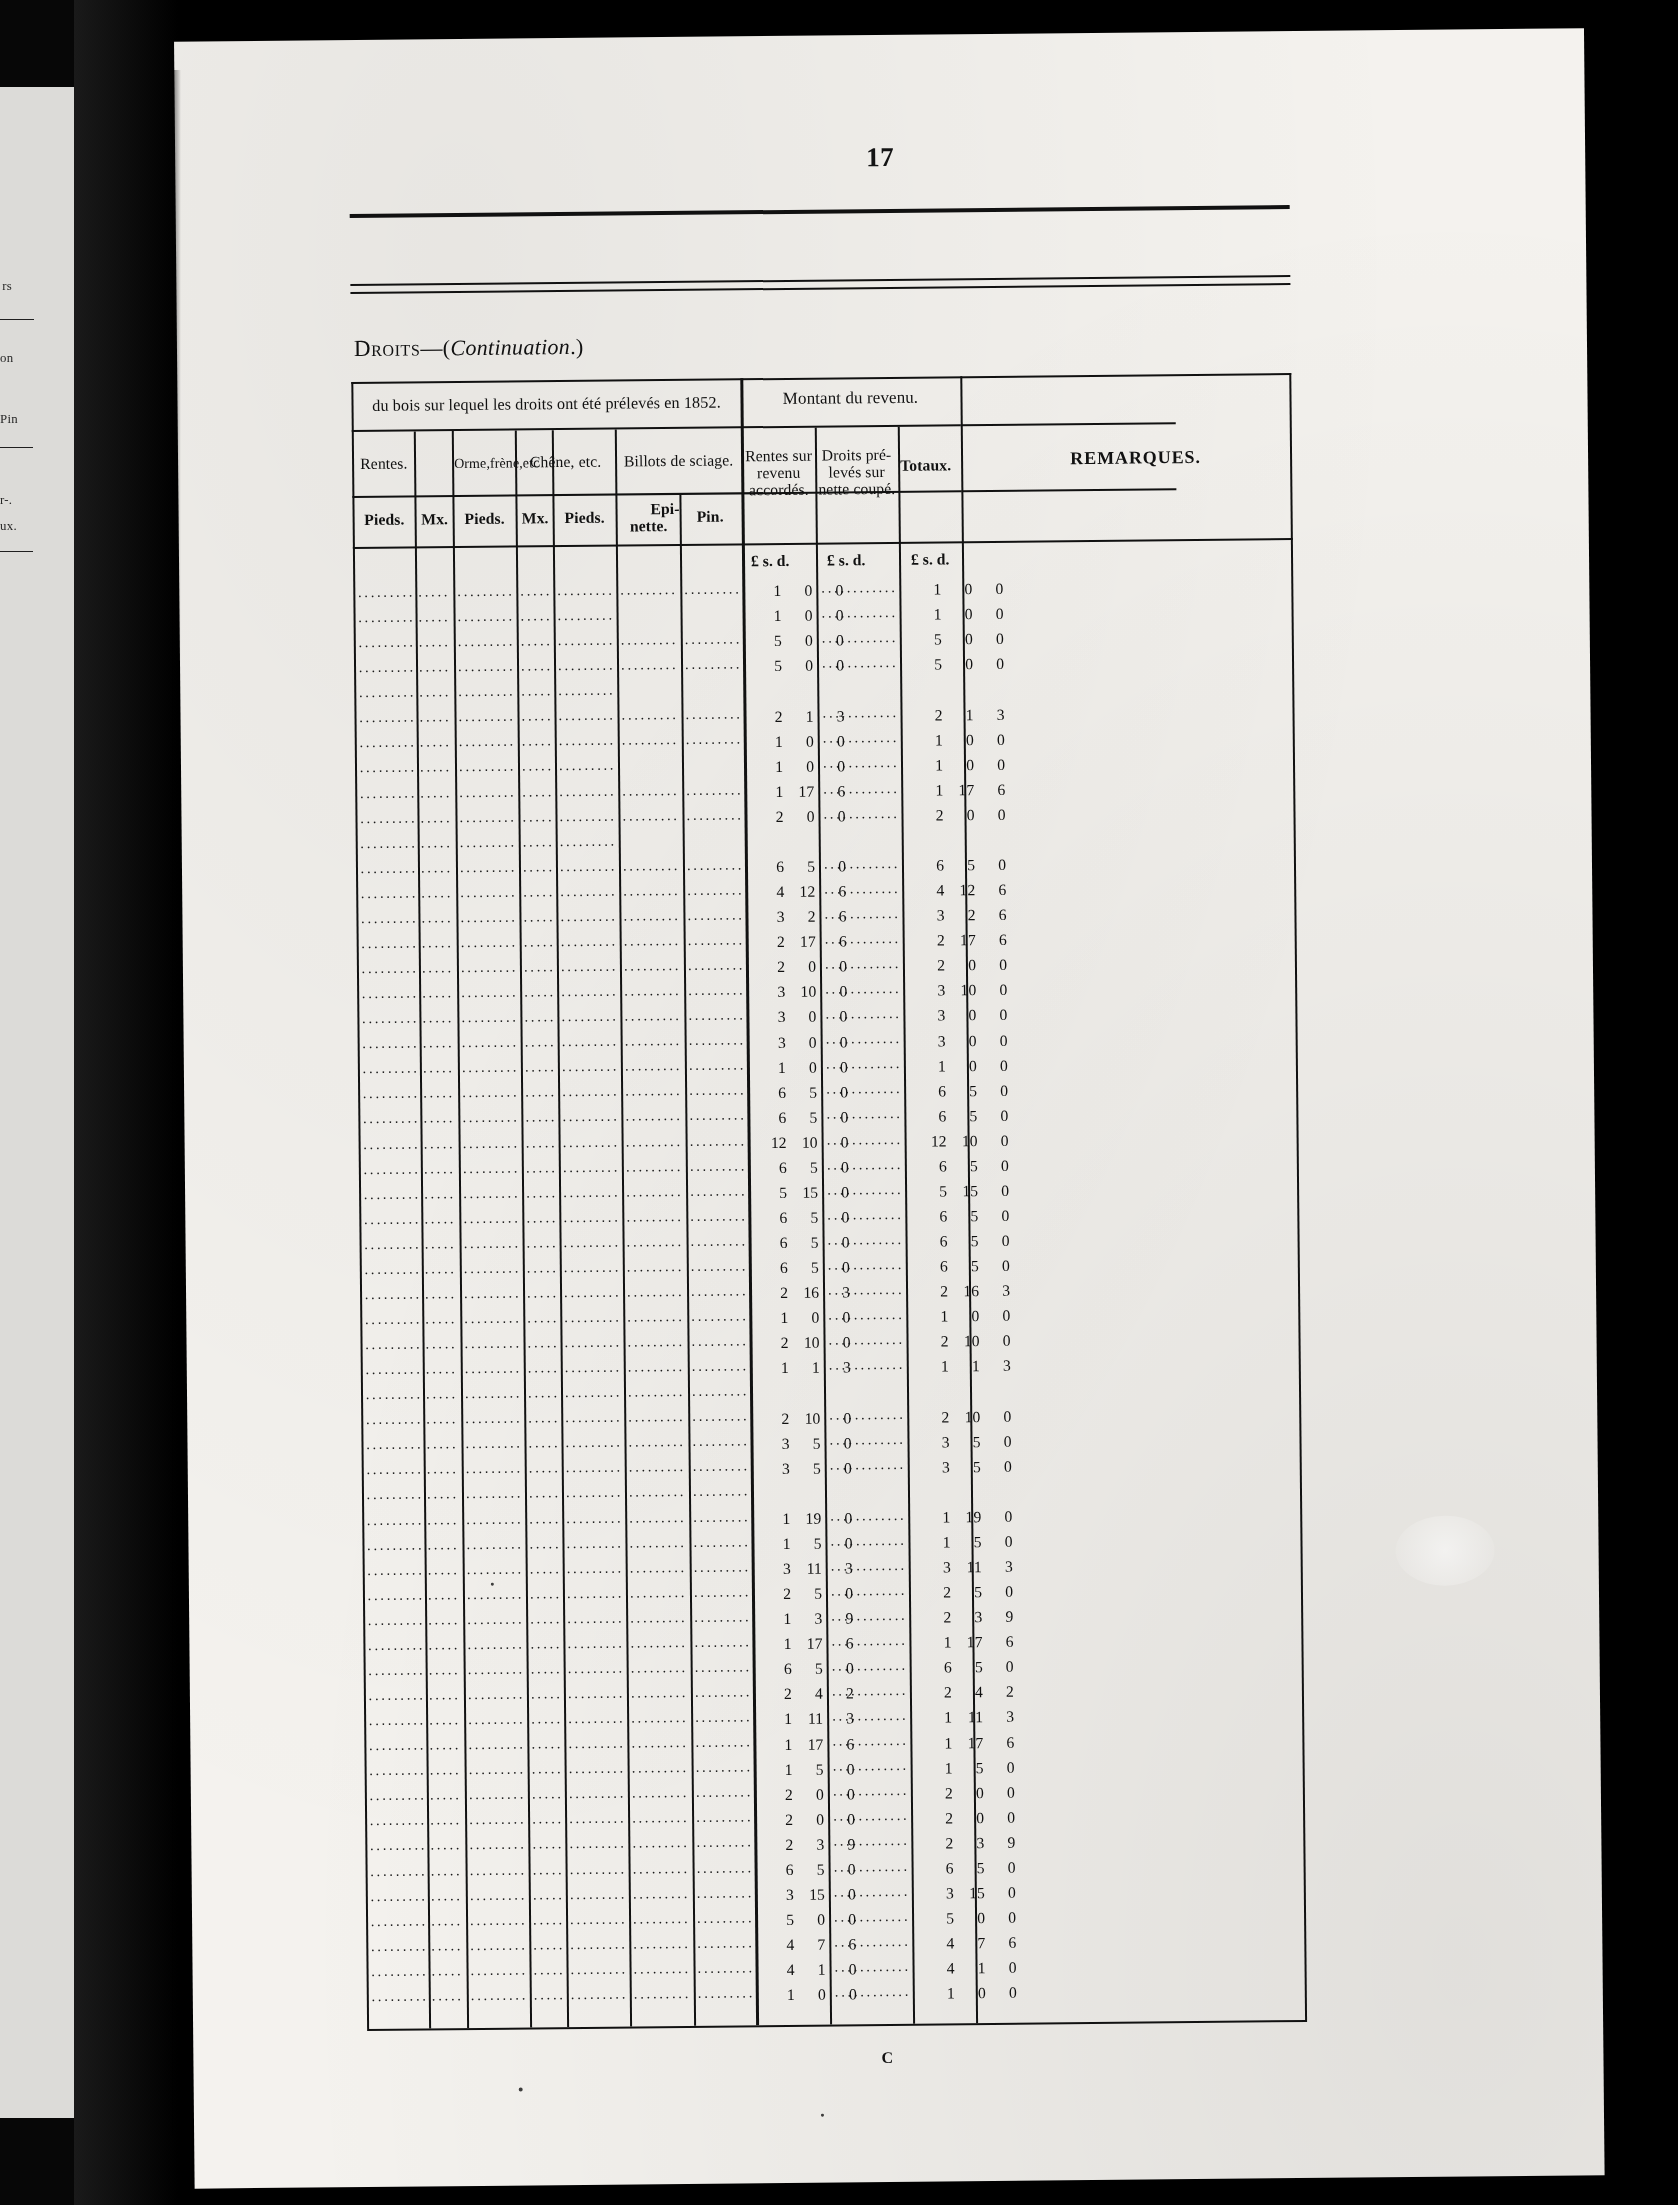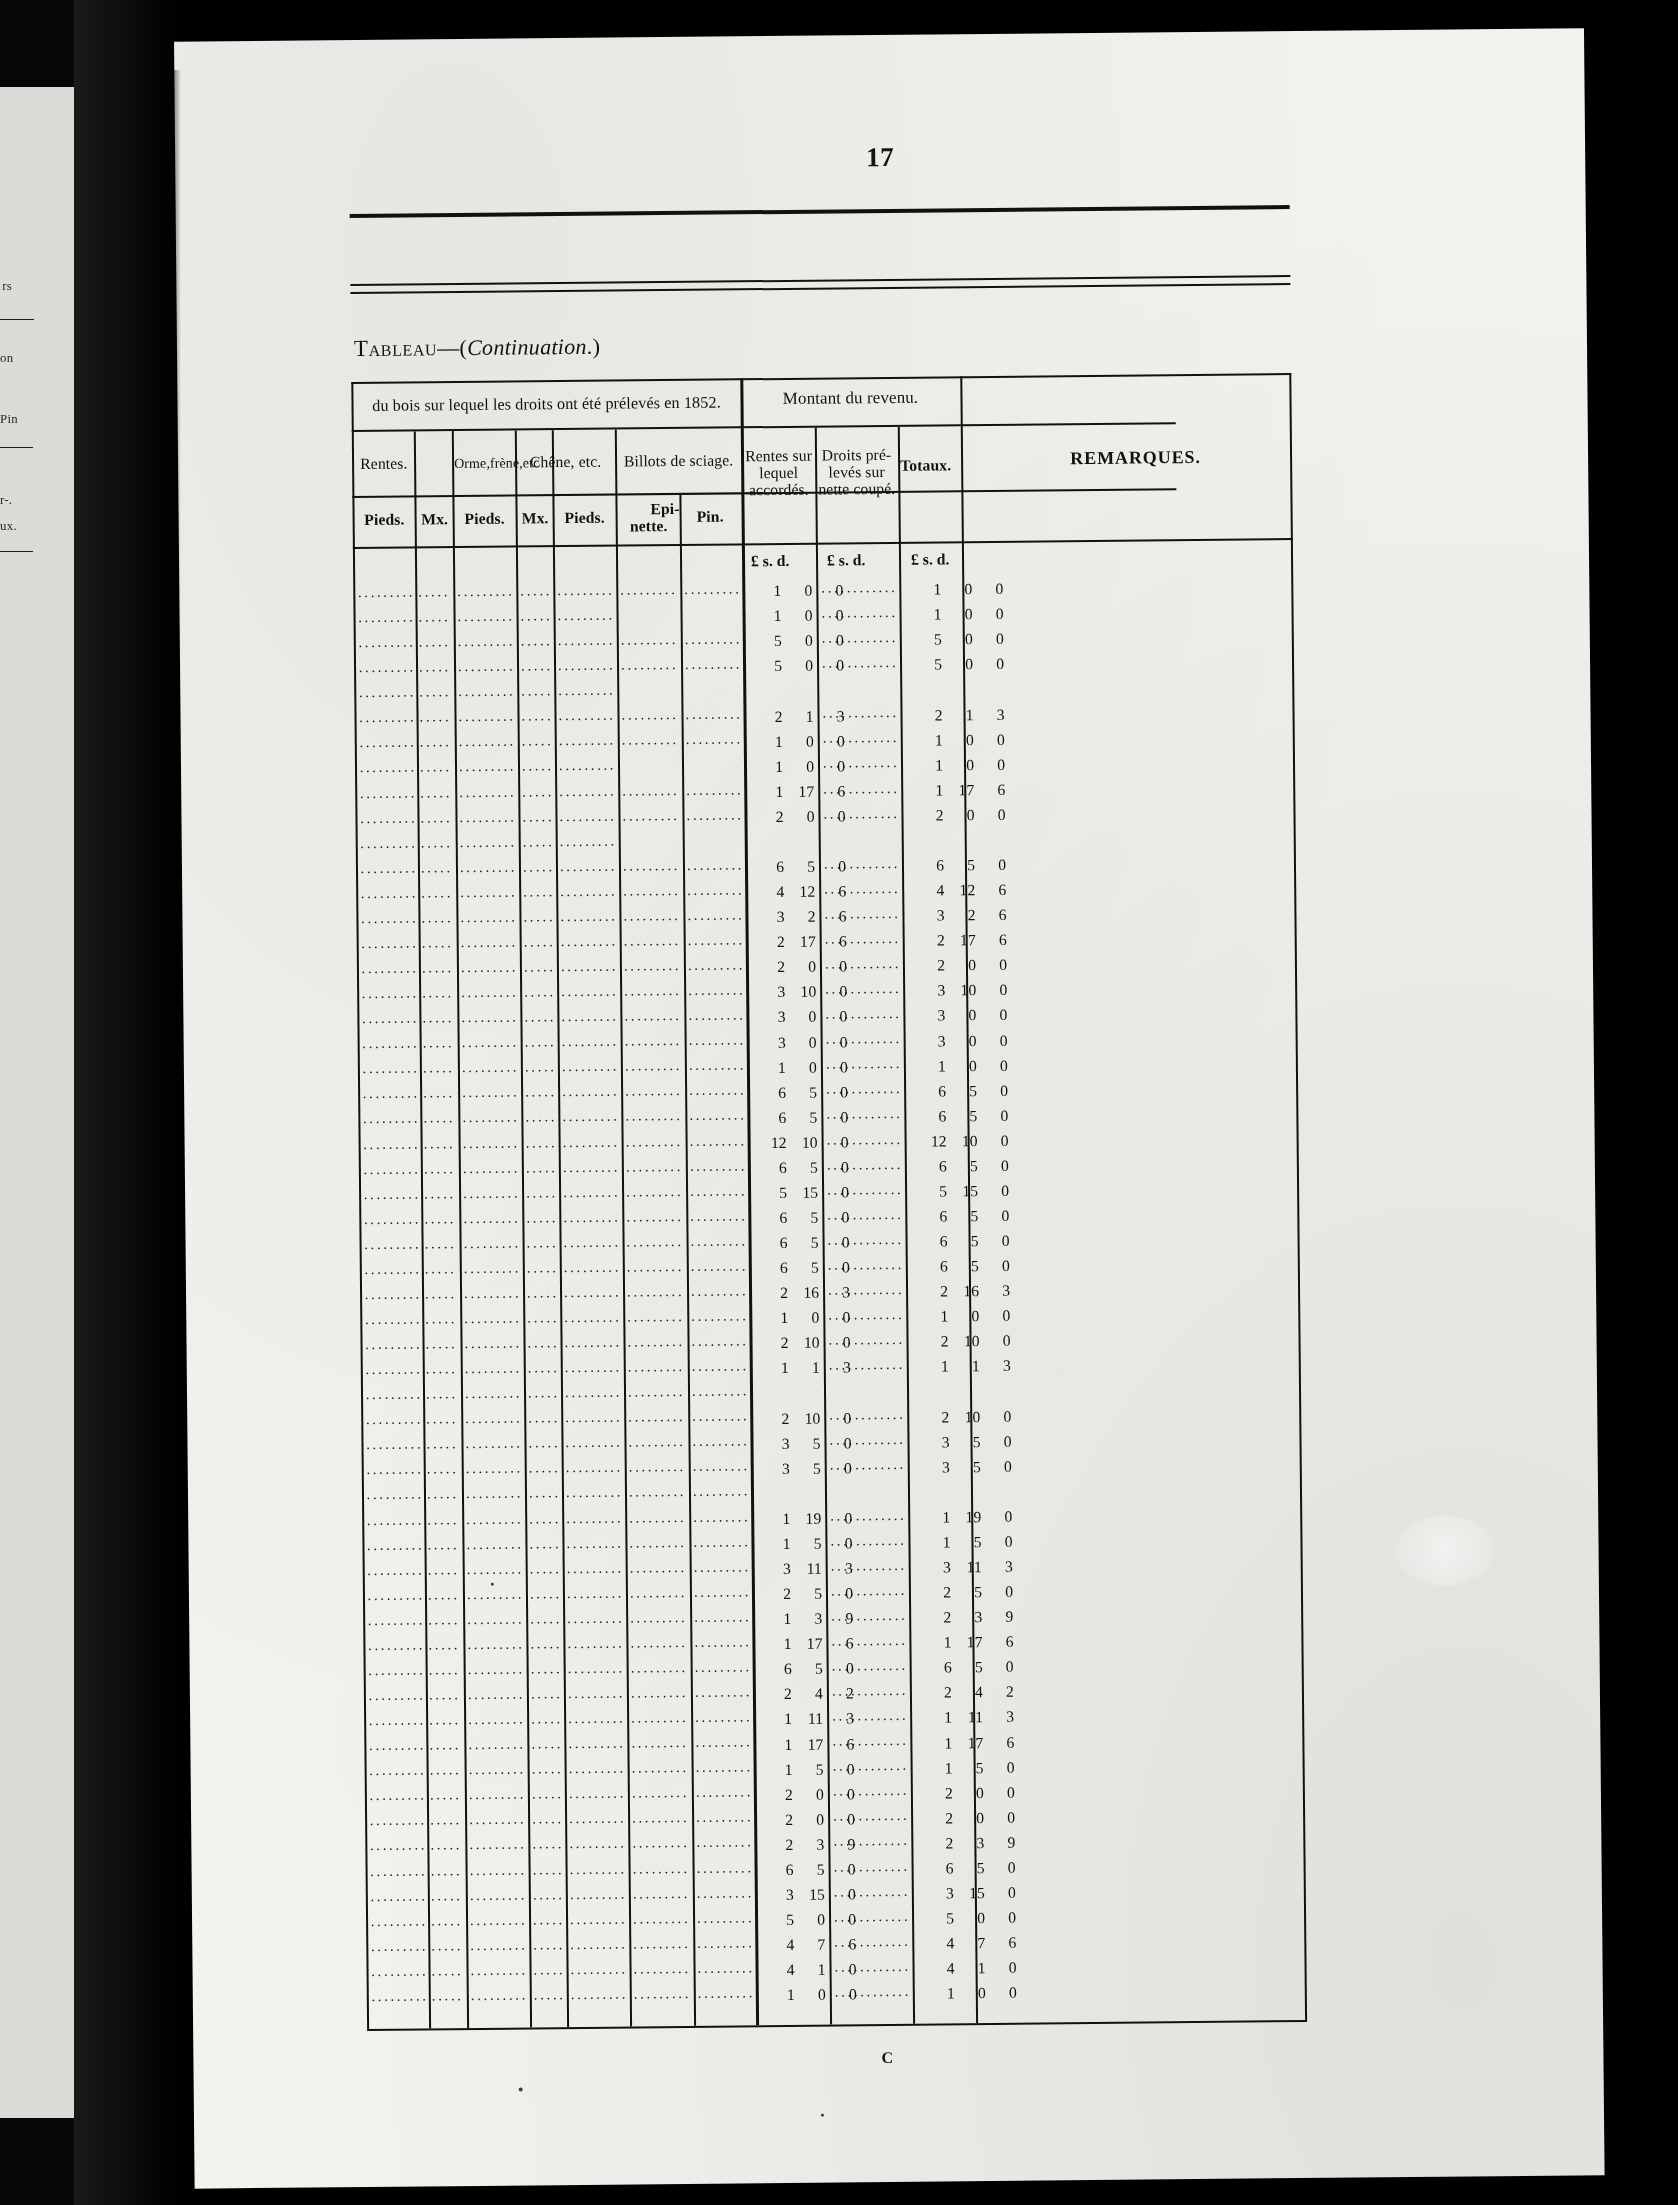--- a/index.html
+++ b/index.html
@@ -234,21 +234,21 @@
 
 <div id="page">
 
   <div id="folio">17</div>
 
   <div class="hrule-thick" style="top:174px;"></div>
   <div class="hrule-thin" style="top:244px;"></div>
   <div class="hrule-thin" style="top:252px;"></div>
 
   <div id="caption">
-    <span class="smallcaps">Tableau</span><span>—(</span><span class="ital">Continuation</span><span>.)</span>
+    <span class="smallcaps">Droits</span><span>—(</span><span class="ital">Continuation</span><span>.)</span>
   </div>
 
   <div id="table">
 
     <div class="hline" style="left:0;    top:0;   width:940px;"></div>
     <div class="hline" style="left:0;    top:48px; width:609px;"></div>
     <div class="hline" style="left:609px; top:48px; width:215px;"></div>
     <div class="hline" style="left:0;    top:114px; width:609px;"></div>
     <div class="hline" style="left:0;    top:165px; width:940px;"></div>
     <div class="hline" style="left:609px; top:114px; width:215px;"></div>
@@ -270,21 +270,21 @@
     <div class="hdr" style="left:3.5px; top:16.2px; width:383px; font-size:16.2px;">du bois sur lequel les droits ont été prélevés en 1852.</div>
     <div class="hdr" style="left:390px; top:11.6px; width:218px; font-size:17px;">Montant du revenu.</div>
     <div id="remarks-hdr" style="left:627px; top:73px; width:313px; text-align:center;">REMARQUES.</div>
 
     <div class="hdr" style="left:2.3px; top:74px; width:59px;">Rentes.</div>
     <div class="hdr small" style="left:102px; top:75px; width:60px;">Orme,frène,etc</div>
     <div class="hdr" style="left:165px; top:74px; width:97px;">Chêne, etc.</div>
     <div class="hdr" style="left:265px; top:74px; width:123px;">Billots de sciage.</div>
 
     <div class="hdr" style="left:391px; top:70px; width:71px;">Rentes sur</div>
-    <div class="hdr" style="left:391px; top:87px; width:71px;">lequel</div>
+    <div class="hdr" style="left:391px; top:87px; width:71px;">revenu</div>
     <div class="hdr" style="left:391px; top:104px; width:71px;">accordés.</div>
 
     <div class="hdr" style="left:465px; top:70px; width:79px;">Droits pré-</div>
     <div class="hdr" style="left:465px; top:87px; width:79px;">levés sur</div>
     <div class="hdr" style="left:465px; top:104px; width:79px;">nette coupé.</div>
 
     <div class="hdr b" style="left:548px; top:81px; width:41px;">Totaux.</div>
 
     <div class="hdr b" style="left:2.3px; top:130px; width:59px;">Pieds.</div>
     <div class="hdr b" style="left:64px; top:130px; width:36px;">Mx.</div>

